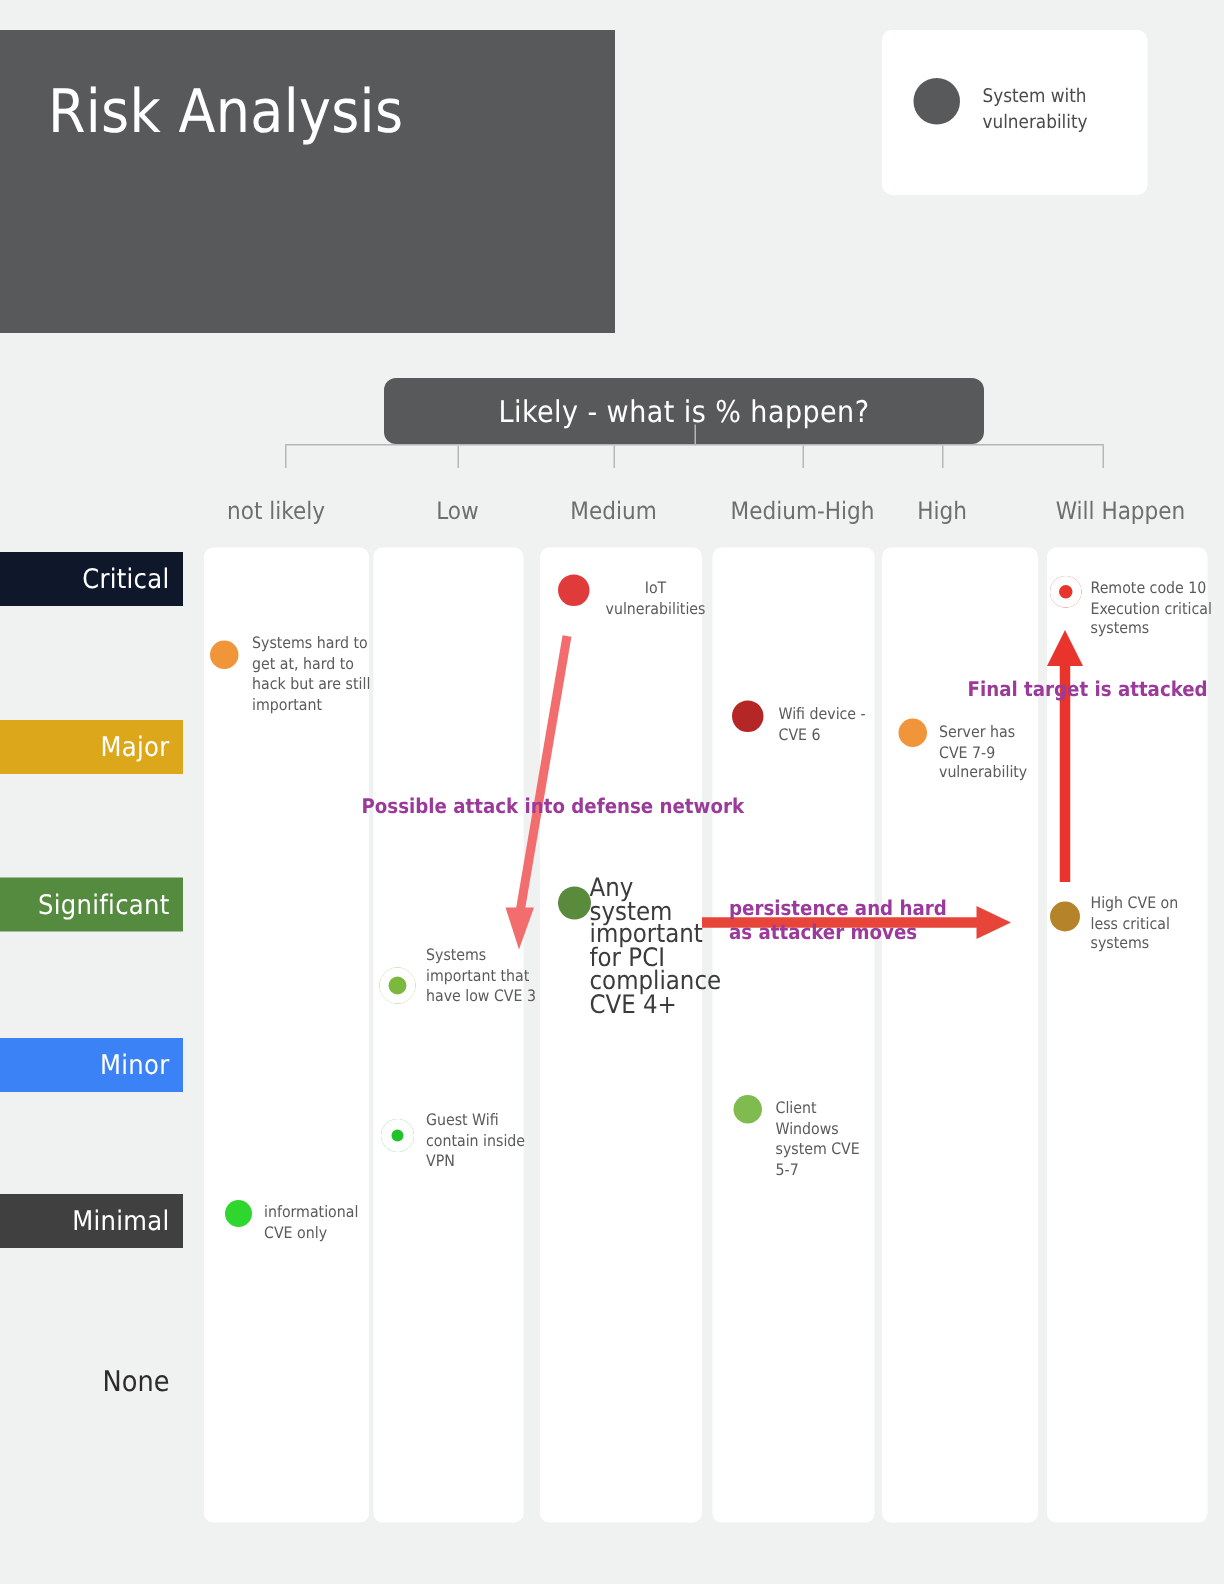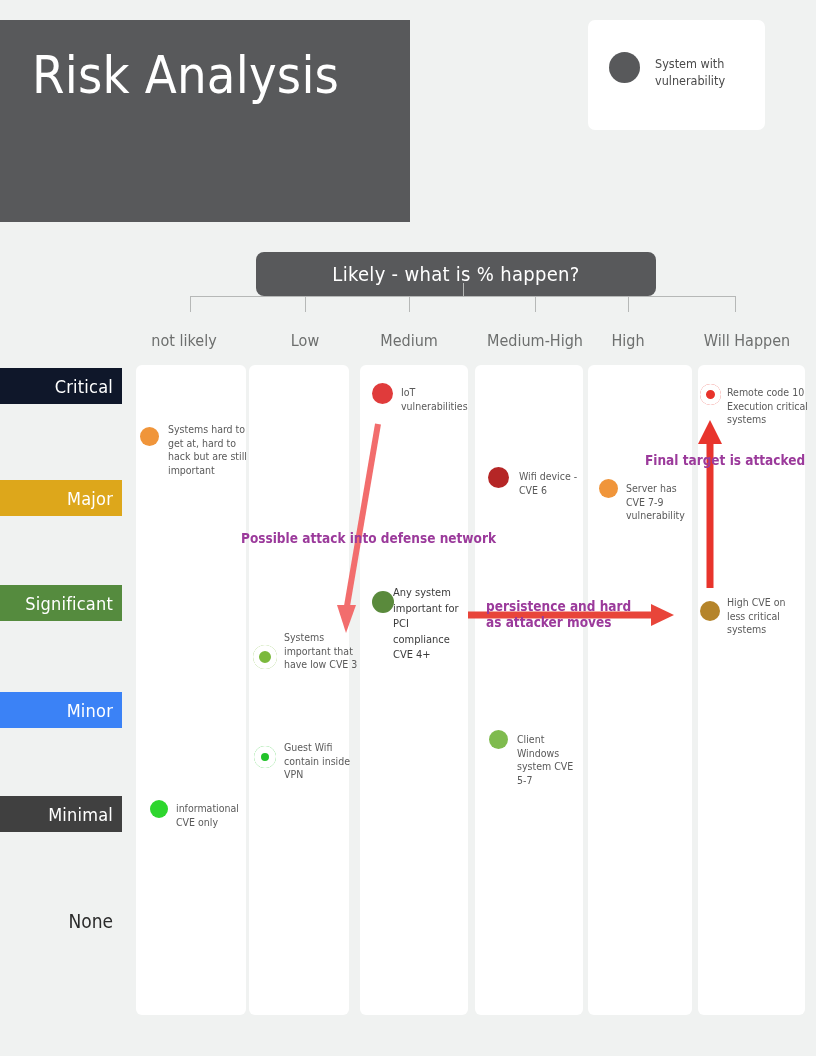--- a/index.html
+++ b/index.html
@@ -12,21 +12,21 @@
   }
   .abs{position:absolute;}
 
   
   #title-card{
     left:0;top:20px;width:410px;height:202px;
     background:#58595b;
   }
   #title-heading{
     position:absolute;left:32px;top:32px;
-    font-size:52px;line-height:46px;color:#ffffff;font-weight:400;
+    font-size:40px;line-height:46px;color:#ffffff;font-weight:400;
     letter-spacing:0.2px;
   }
   #title-sub{
     position:absolute;left:33px;top:112px;width:345px;
     font-size:12.5px;line-height:19px;color:#d2d4d3;font-weight:400;
   }
 
   
   #legend-card{
     left:588px;top:20px;width:177px;height:110px;
@@ -93,21 +93,21 @@
 
   
   .node{position:absolute;}
   .node .dot{
     position:absolute;left:0;top:0;border-radius:50%;
   }
   .node .txt{
     position:absolute;
     font-size:10.5px;line-height:13.5px;color:#5a5a5a;
   }
-  .node.big .txt{font-size:11px;line-height:15.5px;color:#3b3b3b;}
+  .node.big .txt{font-size:17px;line-height:15.5px;color:#3b3b3b;}
 
   
   .anno{
     position:absolute;
     font-size:13.5px;line-height:16px;font-weight:bold;color:#9b3a9b;
   }
 
   svg.overlay{position:absolute;left:0;top:0;width:816px;height:1056px;
     pointer-events:none;}
 </style>
@@ -201,21 +201,21 @@
   <div class="dot" style="width:24px;height:24px;background:#7bb93c;box-shadow:inset 0 0 0 6px #ffffff;"></div>
   <div class="txt" style="left:31px;top:-14px;width:80px;">Systems important that have low CVE 3</div>
 </div>
 <div class="node" style="left:254px;top:746px;">
   <div class="dot" style="width:22px;height:22px;background:#22c32a;box-shadow:inset 0 0 0 7px #ffffff;"></div>
   <div class="txt" style="left:30px;top:-5px;width:76px;">Guest Wifi contain inside VPN</div>
 </div>
 
 <div class="node" style="left:372px;top:383px;">
   <div class="dot" style="width:21px;height:21px;background:#e03b3b;"></div>
-  <div class="txt" style="left:29px;top:3px;width:72px;">IoT vulnerabilities</div>
+  <div class="txt" style="left:29px;top:3px;width:72px;text-align:center;">IoT vulnerabilities</div>
 </div>
 <div class="node big" style="left:372px;top:591px;">
   <div class="dot" style="width:22px;height:22px;background:#5a8a3c;"></div>
   <div class="txt" style="left:21px;top:-6px;width:68px;">Any system important for PCI compliance CVE 4+</div>
 </div>
 
 <div class="node" style="left:488px;top:467px;">
   <div class="dot" style="width:21px;height:21px;background:#b52626;"></div>
   <div class="txt" style="left:31px;top:3px;width:68px;">Wifi device - CVE 6</div>
 </div>

